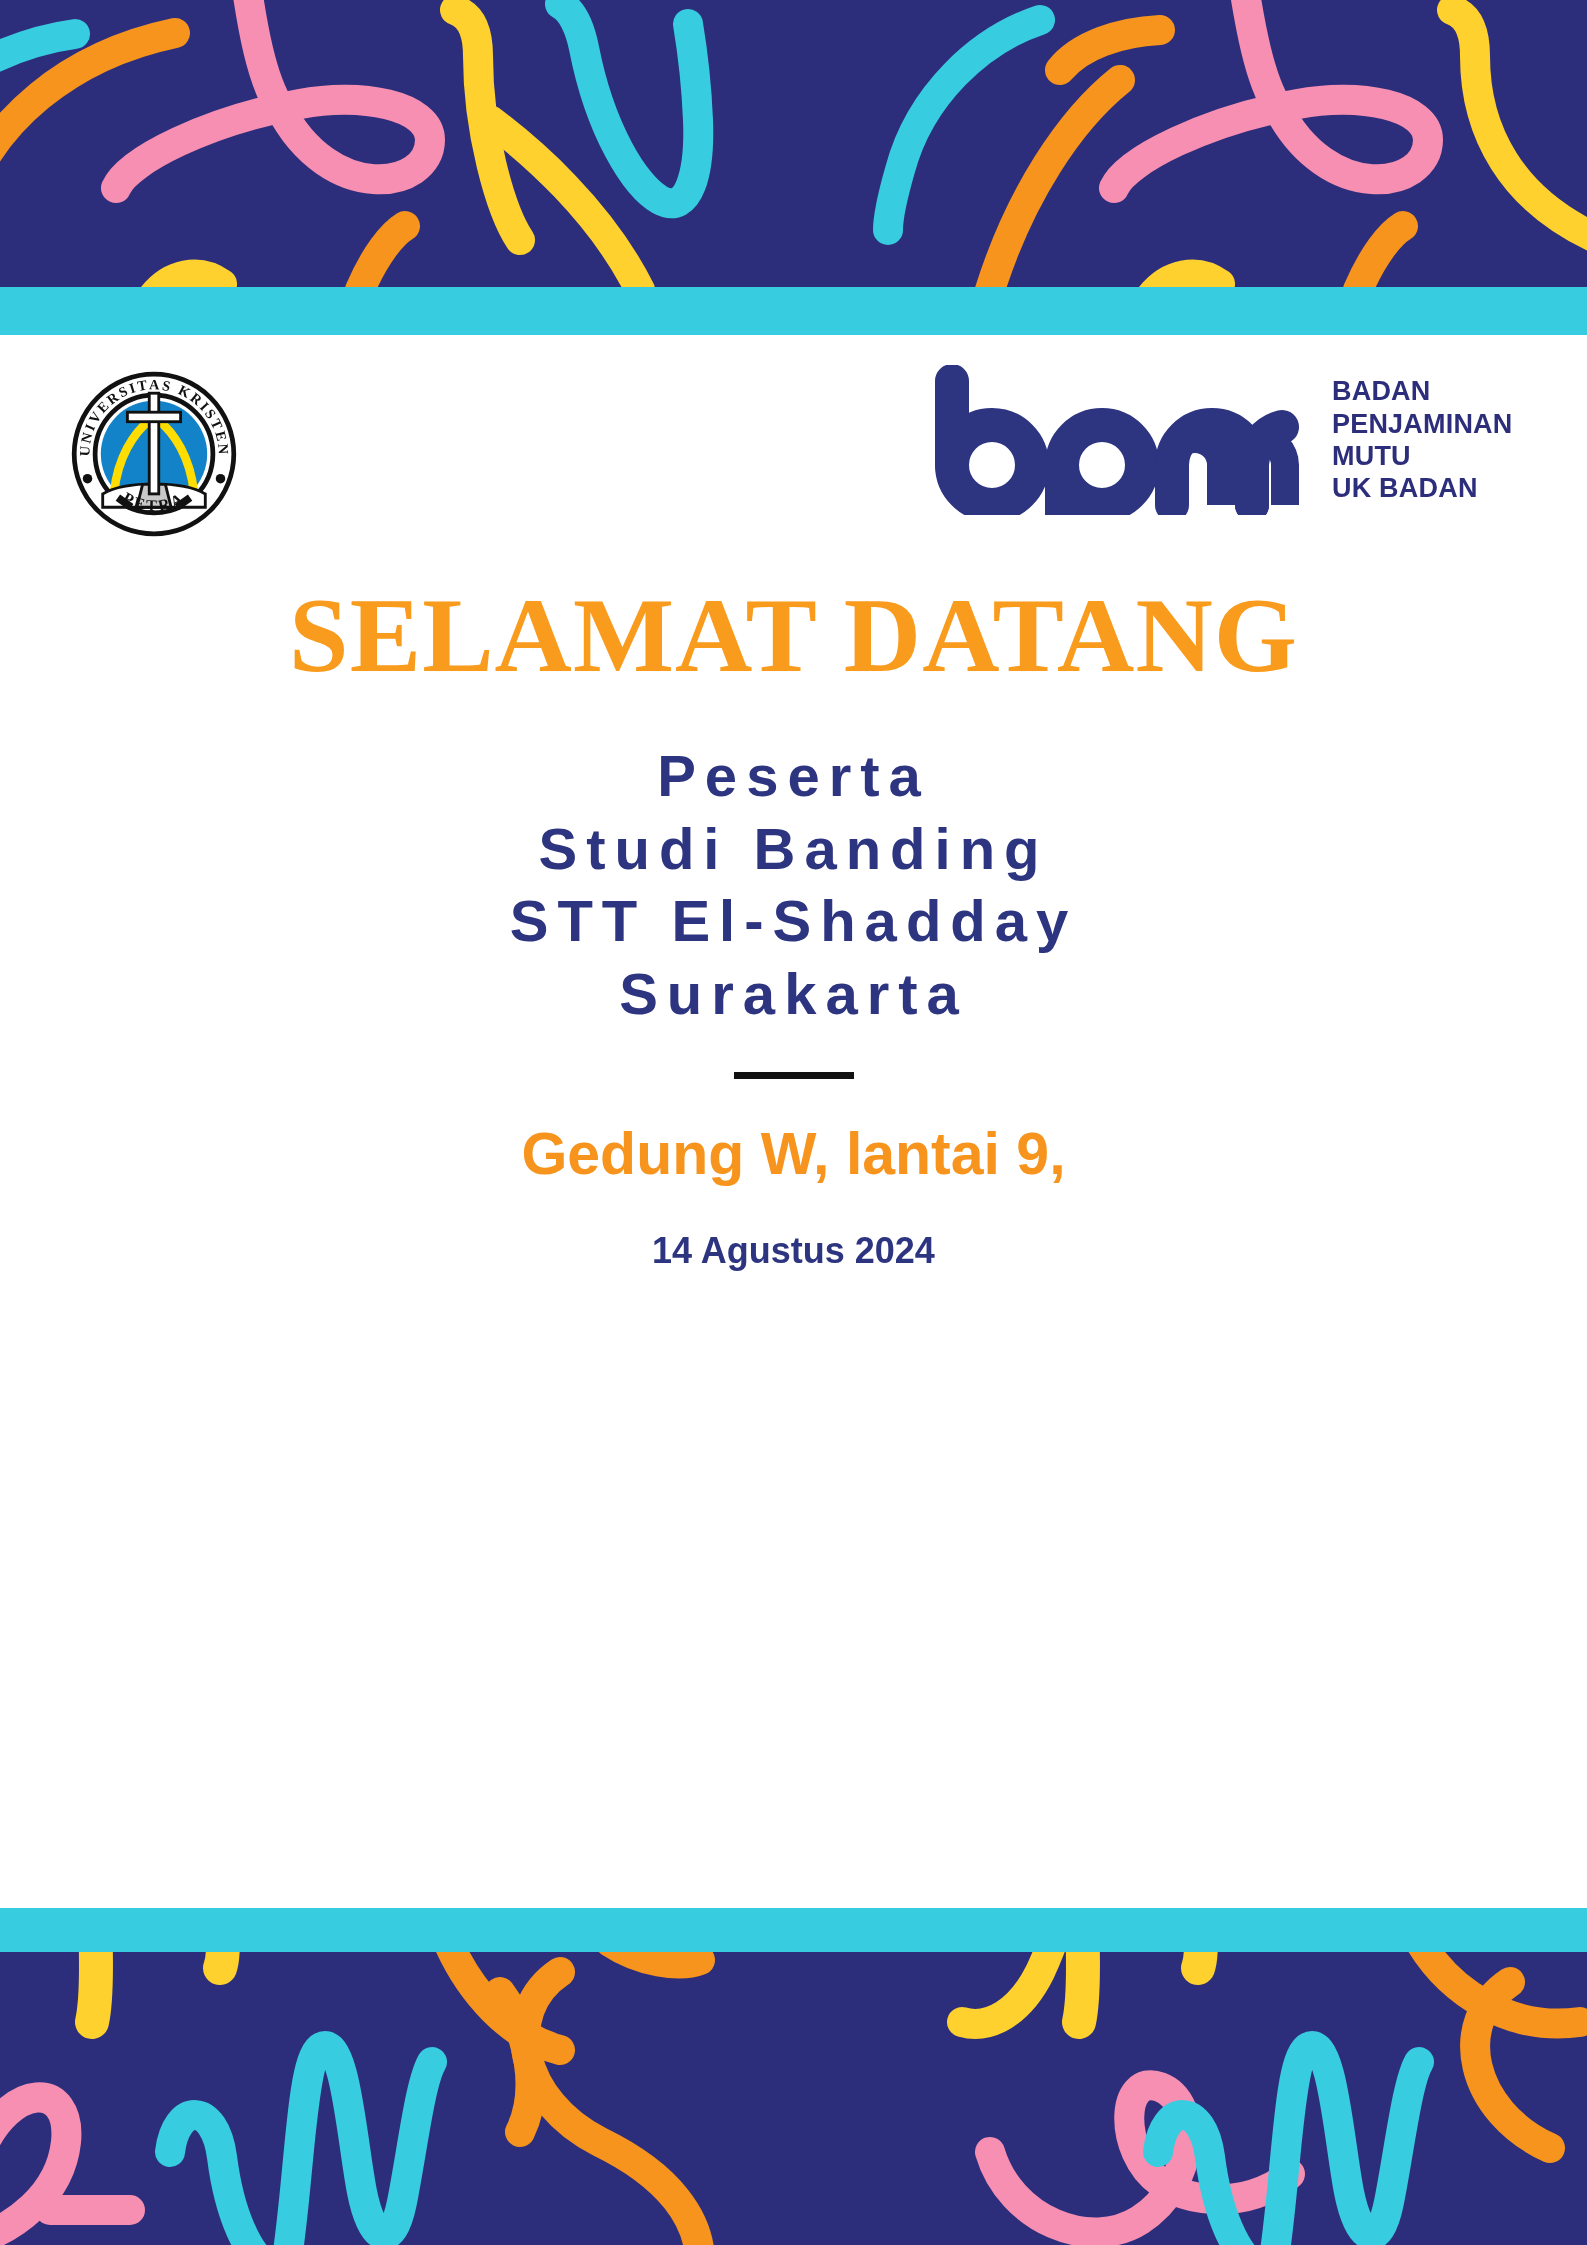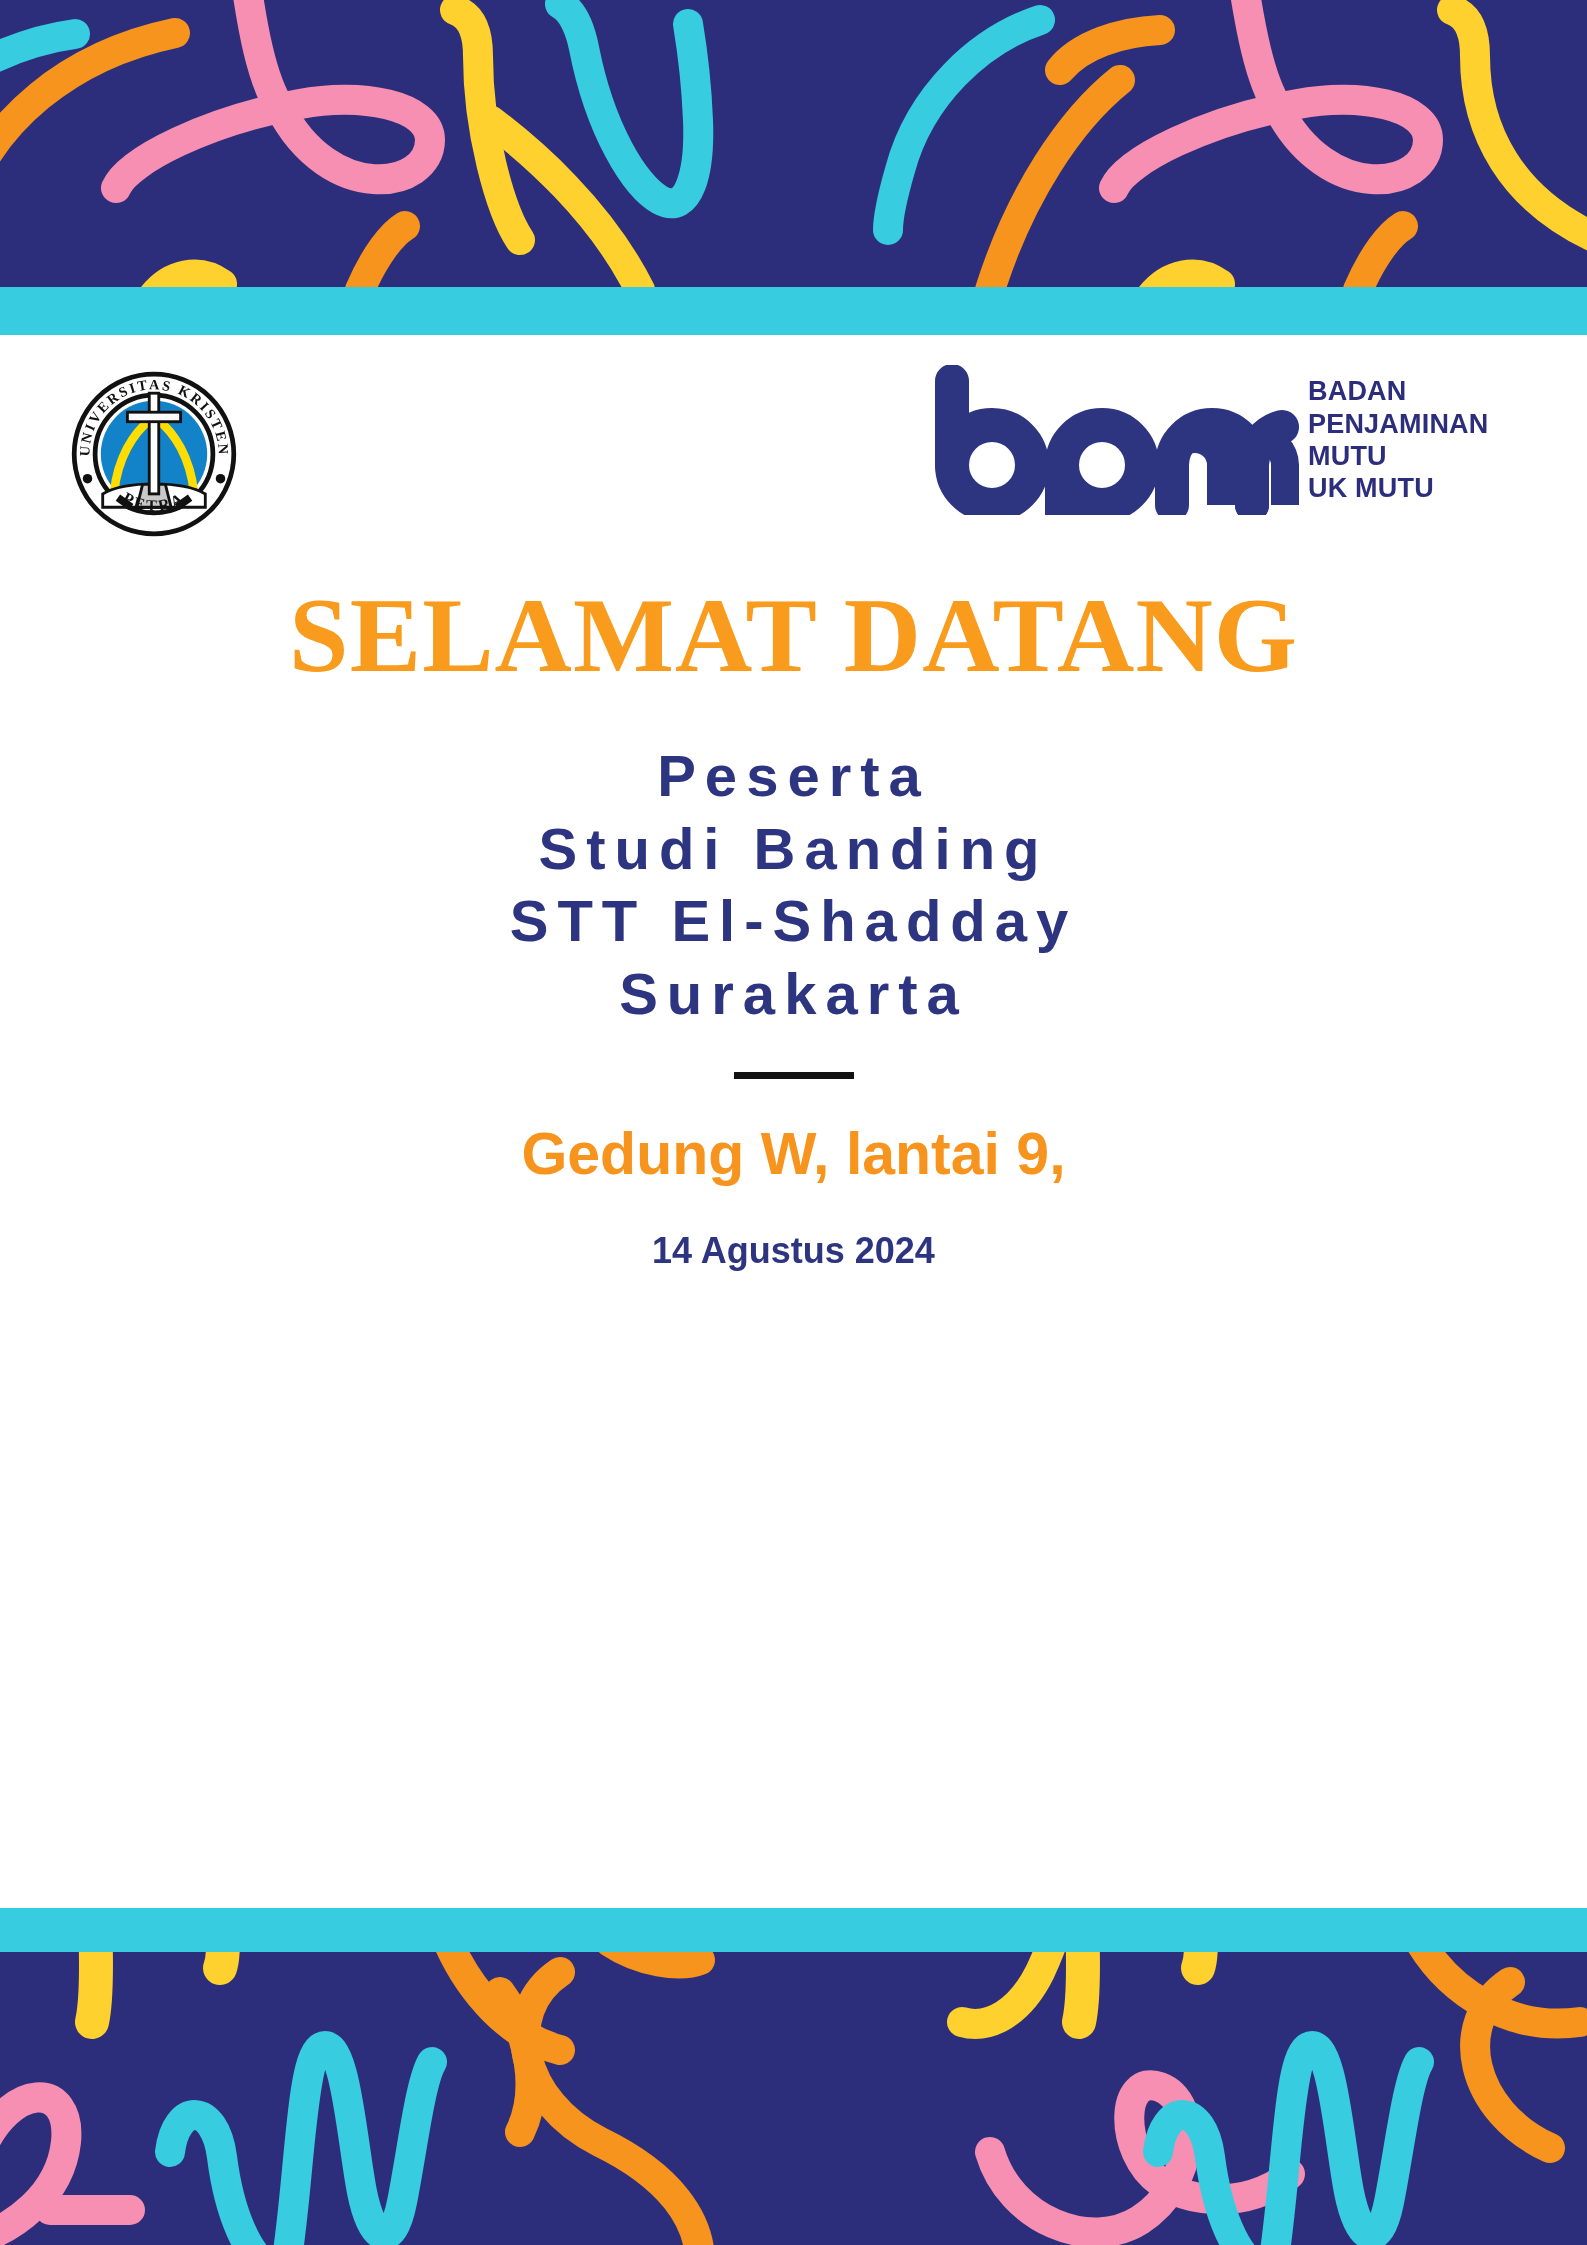--- a/index.html
+++ b/index.html
@@ -79,21 +79,21 @@
     height: 190px;
   }
   .uk-petra-logo svg { width: 100%; height: 100%; display: block; }
 
   .bpm-logo {
     position: absolute;
     left: 930px;
     top: 30px;
     display: flex;
     align-items: center;
-    gap: 8px;
+    gap: 32px;
   }
   .bpm-mark { width: 370px; height: 150px; }
   .bpm-mark svg { width: 100%; height: 100%; display: block; }
   .bpm-words {
     color: #2D2E7B;
     font-family: "Liberation Sans", sans-serif;
     font-weight: 700;
     font-size: 27px;
     line-height: 1.20;
     letter-spacing: 0.2px;
@@ -251,21 +251,21 @@
             <g fill="#2D3480">
               <path d="M 225 100 a 40 40 0 0 1 80 0 l 0 40 l -28 0 l 0 -40 a 12 12 0 0 0 -24 0 l 0 40 l -28 0 z"></path>
               <path d="M 289 100 a 40 40 0 0 1 80 0 l 0 40 l -28 0 l 0 -40 a 12 12 0 0 0 -24 0 l 0 40 l -28 0 z"></path>
             </g>
           </svg>
         </div>
         <div class="bpm-words">
           <div>BADAN</div>
           <div>PENJAMINAN</div>
           <div>MUTU</div>
-          <div>UK MUTU</div>
+          <div>UK BADAN</div>
         </div>
       </div>
     </div>
 
     <div class="headline">SELAMAT DATANG</div>
 
     <div class="subject">
       <div class="subject-line">Peserta</div>
       <div class="subject-line">Studi Banding</div>
       <div class="subject-line">STT El-Shadday</div>

